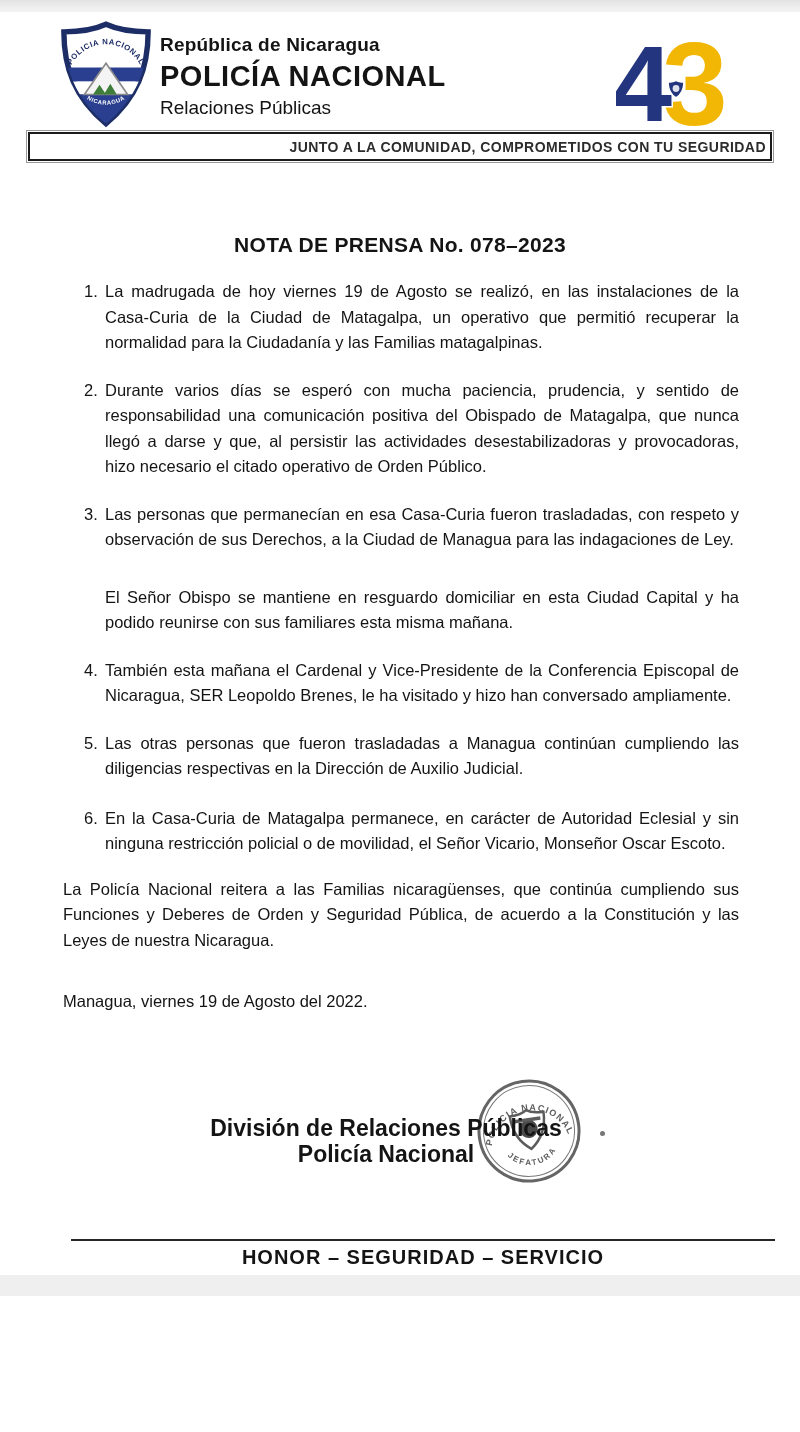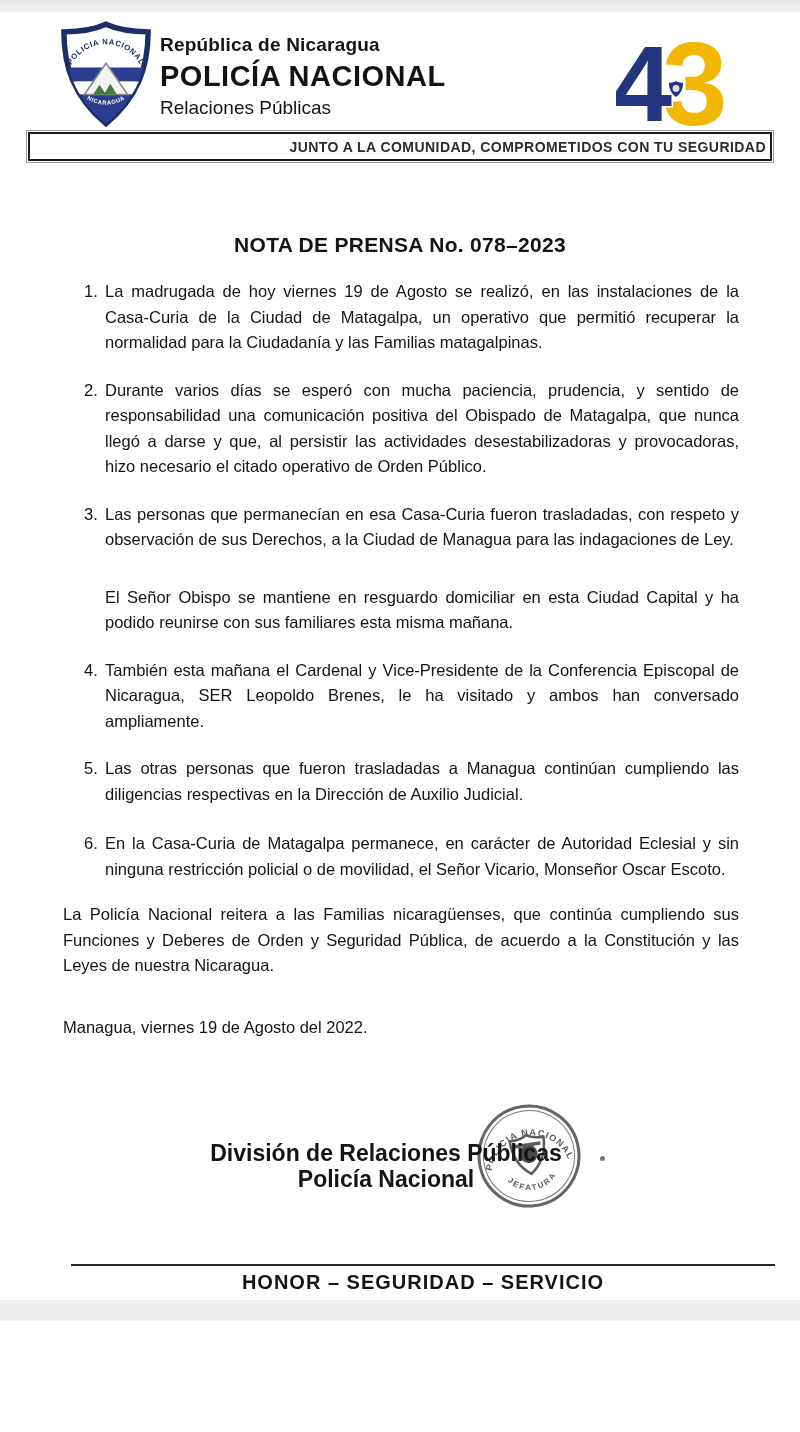--- a/index.html
+++ b/index.html
@@ -163,21 +163,21 @@
     </div>
 
     <div class="item">
       <span class="num">3.</span>
       <span class="itext">Las personas que permanecían en esa Casa-Curia fueron trasladadas, con respeto y observación de sus Derechos, a la Ciudad de Managua para las indagaciones de Ley.</span>
     </div>
     <p class="follow-up">El Señor Obispo se mantiene en resguardo domiciliar en esta Ciudad Capital y ha podido reunirse con sus familiares esta misma mañana.</p>
 
     <div class="item">
       <span class="num">4.</span>
-      <span class="itext">También esta mañana el Cardenal y Vice-Presidente de la Conferencia Episcopal de Nicaragua, SER Leopoldo Brenes, le ha visitado y ambos han conversado ampliamente.</span>
+      <span class="itext">También esta mañana el Cardenal y Vice-Presidente de la Conferencia Episcopal de Nicaragua, SER Leopoldo Brenes, le ha visitado y hizo han conversado ampliamente.</span>
     </div>
 
     <div class="item">
       <span class="num">5.</span>
       <span class="itext">Las otras personas que fueron trasladadas a Managua continúan cumpliendo las diligencias respectivas en la Dirección de Auxilio Judicial.</span>
     </div>
 
     <div class="item" style="margin-top:24px">
       <span class="num">6.</span>
       <span class="itext">En la Casa-Curia de Matagalpa permanece, en carácter de Autoridad Eclesial y sin ninguna restricción policial o de movilidad, el Señor Vicario, Monseñor Oscar Escoto.</span>

